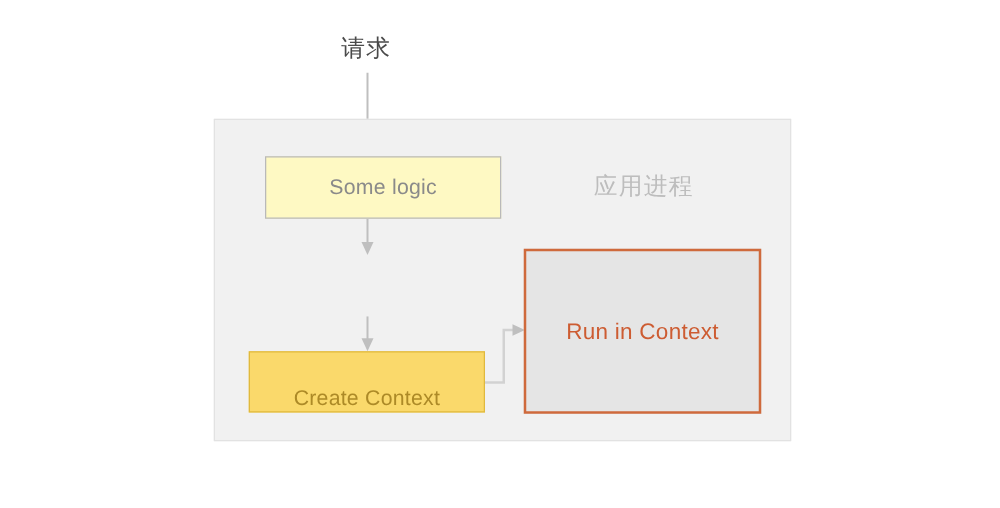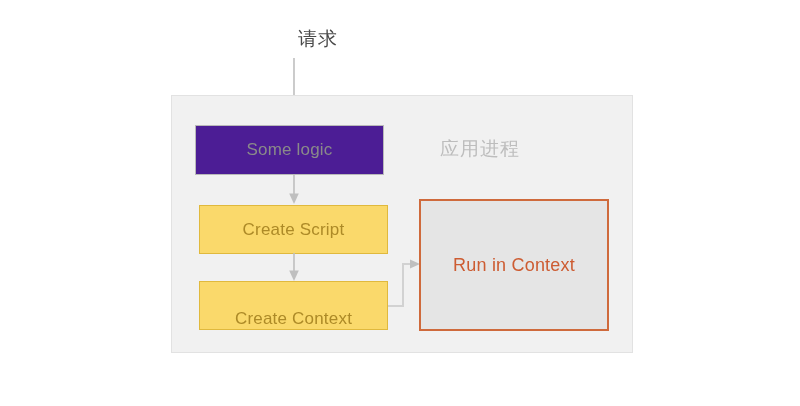--- a/index.html
+++ b/index.html
@@ -17,21 +17,21 @@
     background: #ffffff;
     overflow: hidden;
   }
 
   
   .entry-label {
     position: absolute;
     left: 248px;
     top: 26px;
     width: 90px;
-    text-align: right;
+    text-align: center;
     font-size: 19px;
     color: #4a4a4a;
     letter-spacing: 1px;
     white-space: nowrap;
   }
 
   
   .process-box {
     position: absolute;
     left: 171px;
@@ -40,44 +40,45 @@
     height: 258px;
     background: #f1f1f1;
     border: 1px solid #e2e2e2;
     box-sizing: border-box;
   }
   .process-label {
     position: absolute;
     left: 440px;
     top: 136px;
     width: 150px;
+    text-align: center;
     font-size: 19px;
     color: #bdbdbd;
     letter-spacing: 1px;
     white-space: nowrap;
   }
 
   
   .node {
     position: absolute;
     box-sizing: border-box;
     display: flex;
     align-items: center;
     justify-content: center;
     font-size: 17px;
     letter-spacing: 0.2px;
     white-space: nowrap;
   }
 
   .node-plain {
-    left: 195px;
+    left: 212px;
     top: 125px;
     width: 189px;
     height: 50px;
-    background: #4c1d95;
+    background: #fef9c3;
     border: 1px solid #b9b9b9;
     color: #8a8a8a;
   }
 
   .node-yellow {
     left: 199px;
     width: 189px;
     height: 49px;
     background: #fad96b;
     border: 1px solid #e0b93d;
@@ -120,23 +121,20 @@
 
   <div class="node node-plain">
     <span>Some logic</span>
   </div>
 
   <svg class="connector" style="left:280px; top:175px; width:28px; height:31px;" width="28" height="31" viewBox="0 0 28 31">
     <line x1="14" y1="0" x2="14" y2="21" stroke="#bfbfbf" stroke-width="1.6"></line>
     <polygon points="14,29 9.2,18.5 18.8,18.5" fill="#bfbfbf"></polygon>
   </svg>
 
-  <div class="node node-yellow first">
-    <span>Create Script</span>
-  </div>
 
   <svg class="connector" style="left:280px; top:253px; width:28px; height:30px;" width="28" height="30" viewBox="0 0 28 30">
     <line x1="14" y1="0" x2="14" y2="20" stroke="#bfbfbf" stroke-width="1.6"></line>
     <polygon points="14,28 9.2,17.5 18.8,17.5" fill="#bfbfbf"></polygon>
   </svg>
 
   <div class="node node-yellow second">
     <span>Create Context</span>
   </div>
 

